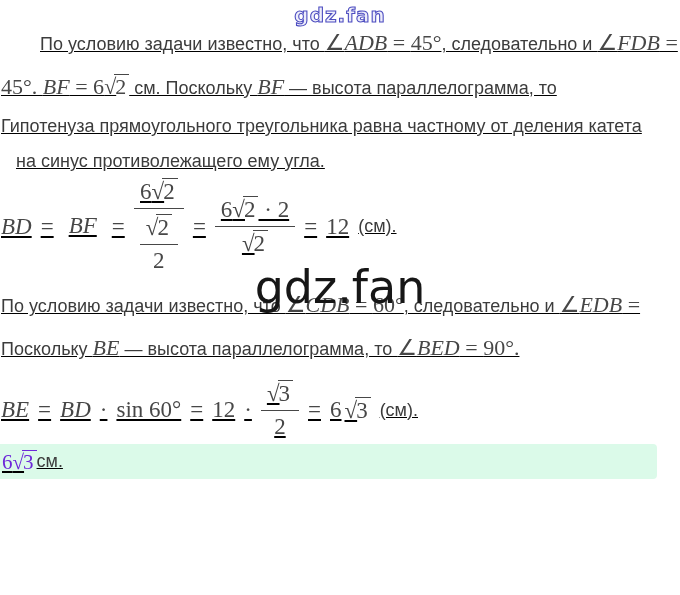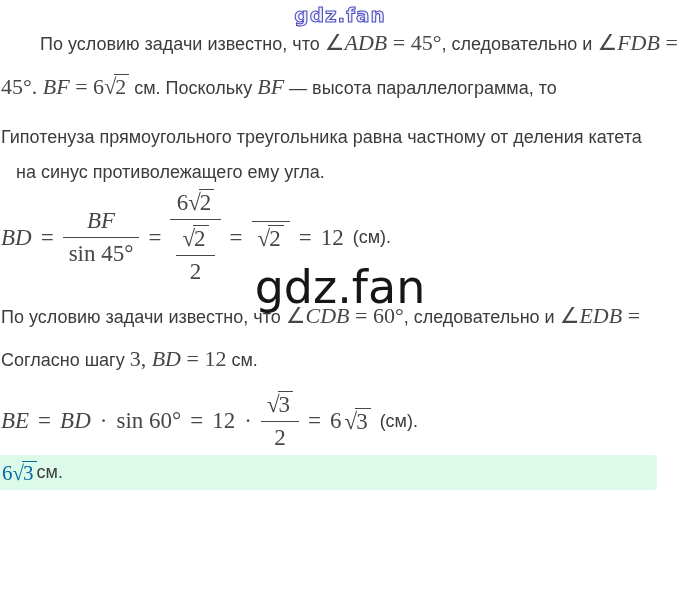--- a/index.html
+++ b/index.html
@@ -2,20 +2,21 @@
 <html><head>
 <meta charset="utf-8">
 <style>
   html,body{margin:0;padding:0;background:#ffffff;}
   #page{
     position:relative;
     width:680px;height:595px;
     overflow:hidden;
     background:#ffffff;
     font-family:"Liberation Sans",sans-serif;
+    text-decoration:underline;
   }
   
   .wm-top{
     position:absolute;top:3px;left:0;right:0;
     text-align:center;
     font-family:"DejaVu Sans",sans-serif;
     font-size:20px;font-weight:700;letter-spacing:1px;
     color:#ecechf;
     color:rgba(235,235,250,0.9);
     -webkit-text-stroke:1.1px #4d4dc0;
@@ -65,25 +66,25 @@
   .unit{font-family:"Liberation Sans",sans-serif;font-size:18px;color:#3c3c3c;}
   
   .answer{
     margin-top:2px;
     width:657px;height:35px;
     background:#dbfae9;
     border-radius:0 4px 4px 0;
     display:flex;align-items:center;
     padding-left:2px;box-sizing:border-box;
   }
-  .answer .m{font-size:21px;color:#0369a1;}
+  .answer .m{font-size:21px;color:#6d28d9;}
   .answer .unit{font-size:18px;color:#3e3e3e;}
   
   .mt31{margin-top:31px;margin-left:40px;} .mt17{margin-top:17px;}
-  .mt14{margin-top:14px;} .mt13{margin-top:24px;} .mt9{margin-top:9px;margin-left:16px;}
+  .mt14{margin-top:14px;} .mt13{margin-top:13px;} .mt9{margin-top:9px;margin-left:16px;}
   .mt8{margin-top:17px;} .mt4{margin-top:16px;} .mt2{margin-top:2px;}
 </style>
 </head>
 <body>
 
 <div id="page">
 
   <div class="wm-top">gdz.fan</div>
 
   <div class="line mt31">
@@ -99,51 +100,51 @@
   </div>
   <div class="line mt9">
     <span>на синус противолежащего ему угла.</span>
   </div>
 
   <div class="formula mt2">
     <span class="mv">BD</span>
     <span>=</span>
     <span class="frac">
       <span class="num mv">BF</span>
-      <span class="den">sin 45°</span>
     </span>
     <span>=</span>
     <span class="frac">
       <span class="num"><span>6</span><span class="sq"><span class="sqs">√</span><span class="rad">2</span></span></span>
       <span class="den">
         <span class="frac">
           <span class="num"><span class="sq"><span class="sqs">√</span><span class="rad">2</span></span></span>
           <span class="den">2</span>
         </span>
       </span>
     </span>
     <span>=</span>
     <span class="frac">
+      <span class="num"><span>6</span><span class="sq"><span class="sqs">√</span><span class="rad">2</span></span><span> · 2</span></span>
       <span class="den"><span class="sq"><span class="sqs">√</span><span class="rad">2</span></span></span>
     </span>
     <span>=</span>
     <span>12</span>
     <span class="unit">(см).</span>
   </div>
 
   <div class="line mt4">
     <span>По условию задачи известно, что </span><span class="m">∠</span><span class="m mv">CDB</span><span class="m"> = </span><span class="m">60°</span><span>, следовательно и </span><span class="m">∠</span><span class="m mv">EDB</span><span class="m"> =</span>
   </div>
 
   <div class="wm-mid">gdz.fan</div>
 
+  <div class="line mt17">
+    <span>Поскольку </span><span class="m mv">BE</span><span> — высота параллелограмма, то </span><span class="m">∠</span><span class="m mv">BED</span><span class="m"> = </span><span class="m">90°.</span>
+  </div>
 
-  <div class="line mt17">
-    <span>Согласно шагу </span><span class="m">3, </span><span class="m mv">BD</span><span class="m"> = 12</span><span> см.</span>
-  </div>
 
 
   <div class="formula mt4">
     <span class="mv">BE</span>
     <span>=</span>
     <span class="mv">BD</span>
     <span>·</span>
     <span>sin 60°</span>
     <span>=</span>
     <span>12</span>

